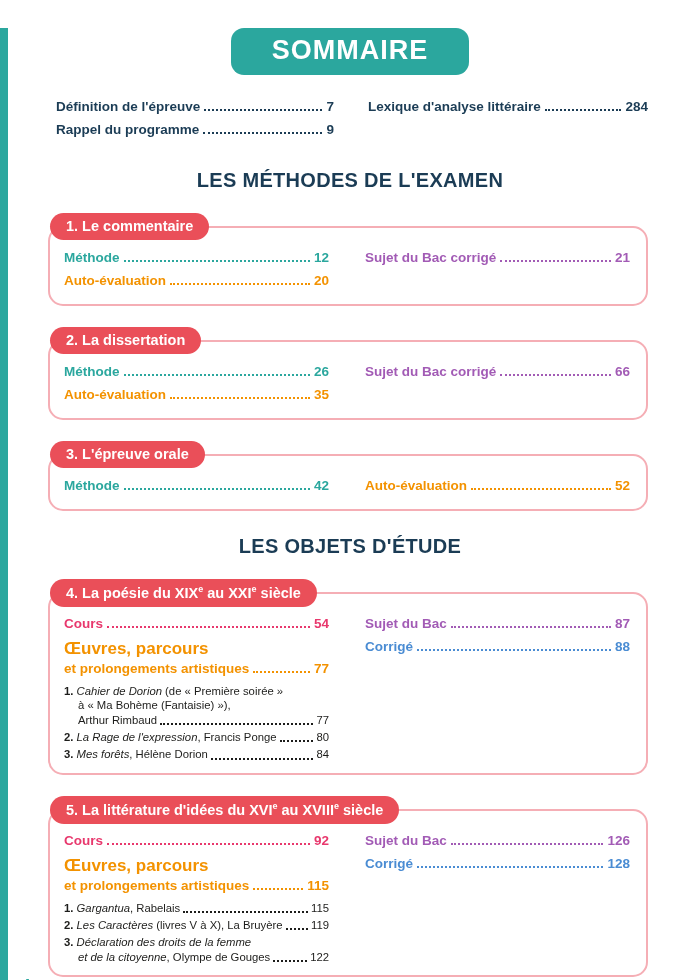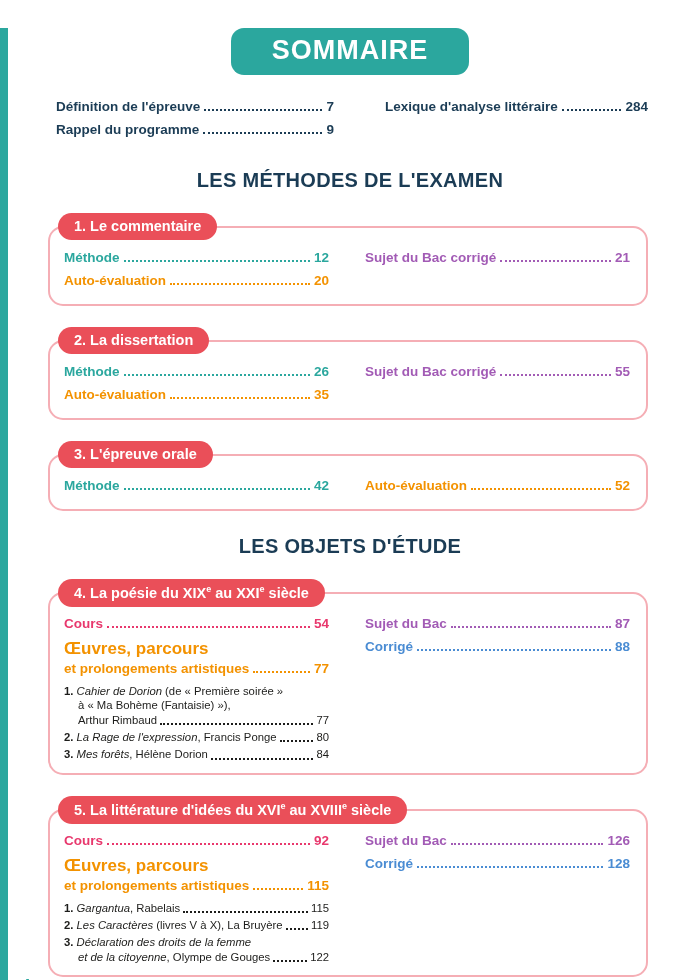--- a/index.html
+++ b/index.html
@@ -20,21 +20,21 @@
     color:#fff;
     font-size:27px;
     font-weight:bold;
     letter-spacing:1px;
     padding:7px 41px 9px;
     border-radius:13px;
   }
 
   .top-toc { display:flex; margin:24px 52px 0 56px; gap:34px; }
   .tcol-left { width:278px; }
-  .tcol-right { flex:1;margin-left:17px; }
+  .tcol-right { flex:1; }
 
   .entry {
     display:flex; align-items:flex-end;
     font-size:13.5px; font-weight:bold;
     margin-bottom:8px;
   }
   .entry .lbl { white-space:nowrap; }
   .entry .lead { flex:1; border-bottom:2px dotted currentColor; margin:0 4px 3px; min-width:10px; }
   .entry .pg { white-space:nowrap; }
 
@@ -53,21 +53,21 @@
 
   .box {
     position:relative;
     margin:34px 52px 0 48px;
     border:2px solid #F5AEB5;
     border-radius:15px;
     padding:22px 16px 8px 14px;
   }
   .box + .box { }
   .pill {
-    position:absolute; top:-15px; left:8px;
+    position:absolute; top:-15px; left:0;
     background:#EA4F59; color:#fff;
     font-size:14.5px; font-weight:bold;
     padding:5px 16px 6px;
     border-radius:15px;
     white-space:nowrap;
     text-align:right;
   }
   .pill sup { font-size:9px; }
 
   .cols { display:flex; gap:36px; }
@@ -159,21 +159,21 @@
         <div class="entry c-orange">
           <span class="lbl">Auto-évaluation</span>
           <span class="lead"></span>
           <span class="pg">35</span>
         </div>
       </div>
       <div class="bcol">
         <div class="entry c-purple">
           <span class="lbl">Sujet du Bac corrigé</span>
           <span class="lead"></span>
-          <span class="pg">55</span>
+          <span class="pg">66</span>
         </div>
       </div>
     </div>
   </section>
 
   <section class="box">
     <div class="pill">3. L'épreuve orale</div>
     <div class="cols">
       <div class="bcol">
         <div class="entry c-teal">

